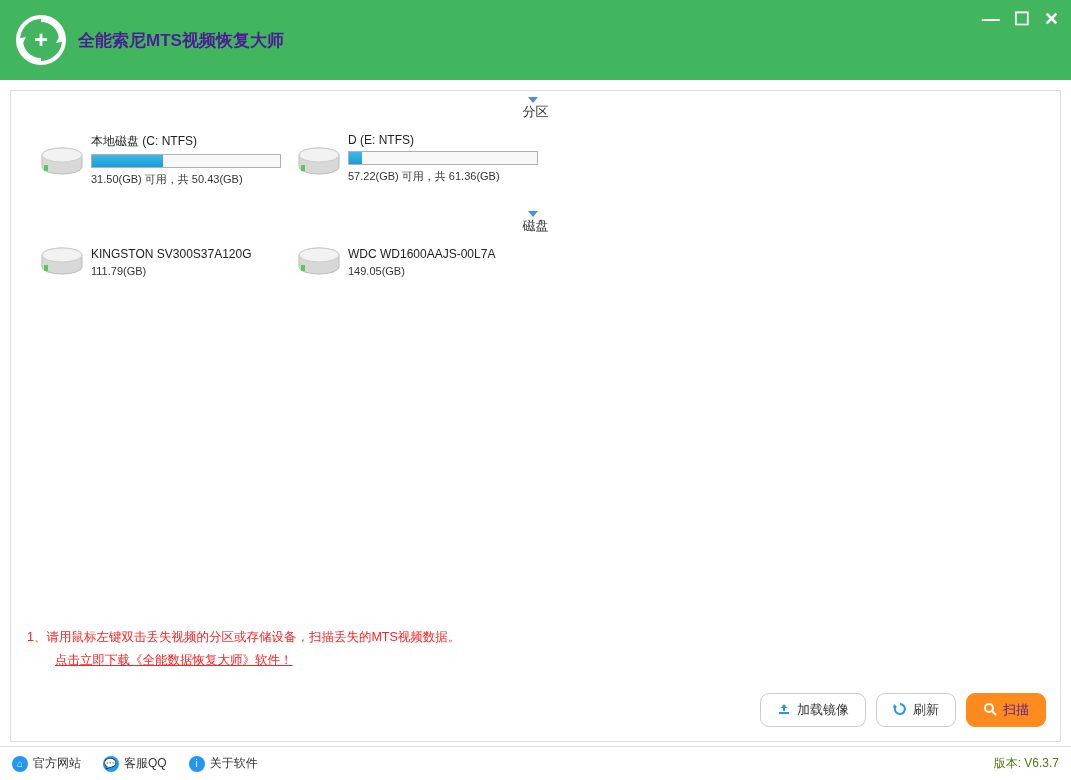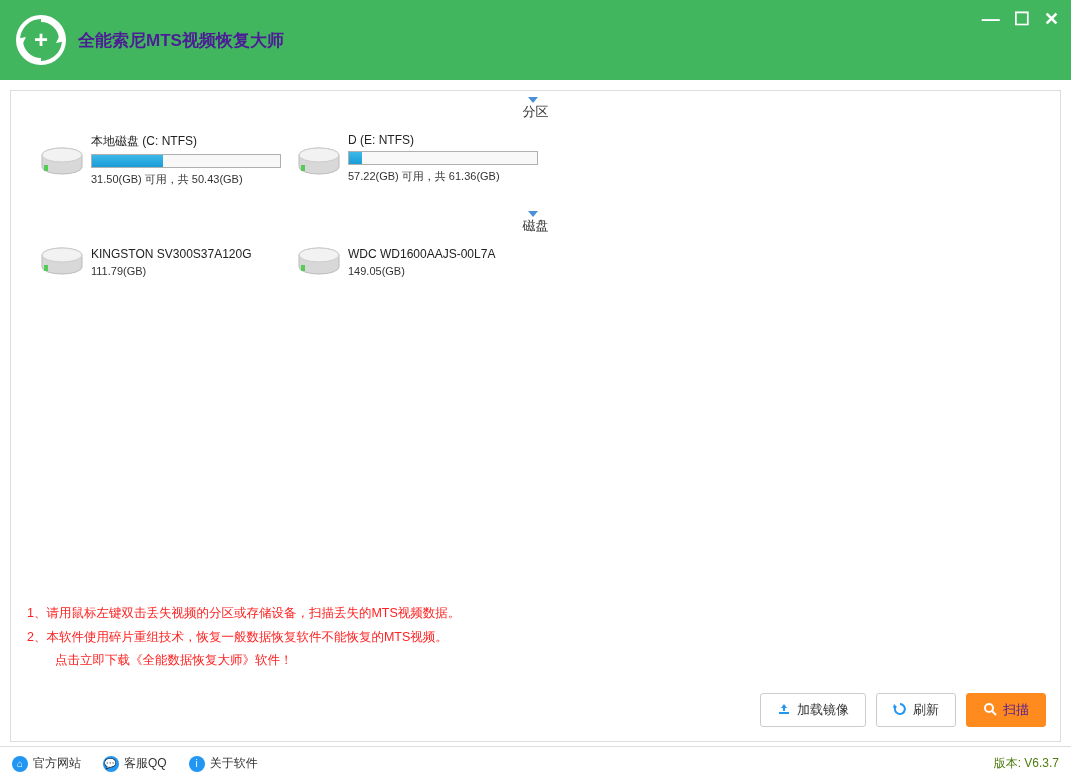--- a/index.html
+++ b/index.html
@@ -18,23 +18,23 @@
 .drive-item { display: flex; align-items: flex-start; width: 255px; cursor: pointer; }
 .disk-png { width: 42px; height: 30px; margin-right: 8px; margin-top: 14px; position: relative; }
 .drive-name { font-size: 12px; color: #222; margin-bottom: 4px; }
 .progress { width: 190px; height: 14px; border: 1px solid #b0b0b0; background: #f8f8f8; position: relative; margin-bottom: 4px; }
 .progress-fill { height: 100%; background: linear-gradient(to bottom, #3db9e8, #1a9cd8); }
 .drive-stat { font-size: 11px; color: #333; }
 .disk-item { display: flex; align-items: flex-start; width: 255px; cursor: pointer; }
 .disk-size { font-size: 11px; color: #333; margin-top: 3px; }
 .spacer { flex: 1; }
 .hints { padding: 10px 16px; color: #ff2020; font-size: 12.5px; line-height: 1.9; }
-.hints .dl { margin-left: 28px; }
+.hints .dl { text-decoration: underline; margin-left: 28px; }
 .button-row { display: flex; justify-content: flex-end; gap: 10px; padding: 10px 14px 14px 14px; }
-.btn { border: 1px solid #ccc; border-radius: 3px; padding: 7px 16px; font-size: 13px; background: #fff; cursor: pointer; display: flex; align-items: center; gap: 6px; color: #333; }
+.btn { border: 1px solid #ccc; border-radius: 9px; padding: 7px 16px; font-size: 13px; background: #fff; cursor: pointer; display: flex; align-items: center; gap: 6px; color: #333; }
 .btn.primary { background: #ff8a1e; border-color: #ff8a1e; color: #4c1d95; justify-content: space-between; }
 .ic-blue { color: #2196f3; }
 .footer { border-top: 1px solid #ddd; display: flex; align-items: center; padding: 8px 12px; font-size: 12px; }
 .footer-link { display: flex; align-items: center; gap: 5px; margin-right: 22px; color: #333; cursor: pointer; }
 .circle-ic { width: 16px; height: 16px; border-radius: 50%; background: #2196f3; color: #fff; font-size: 10px; display: flex; align-items: center; justify-content: center; }
 .footer-version { margin-left: auto; color: #4d7c0f; }
 </style>
 </head>
 <body>
 
@@ -125,21 +125,20 @@
           <div class="drive-name">WDC WD1600AAJS-00L7A</div>
           <div class="disk-size">149.05(GB)</div>
         </div>
       </div>
     </div>
 
   <div class="spacer"></div>
 
   <div class="hints">
     <div>1、请用鼠标左键双击丢失视频的分区或存储设备，扫描丢失的MTS视频数据。</div>
-    <div>2、本软件使用碎片重组技术，恢复一般数据恢复软件不能恢复的MTS视频。</div>
     <div class="dl">点击立即下载《全能数据恢复大师》软件！</div>
   </div>
 
   <div class="button-row">
     <div class="btn">
       <span class="ic-blue">
         <svg width="14" height="14" viewBox="0 0 14 14">
             <path d="M7 2 L10 6 L8 6 L8 9 L6 9 L6 6 L4 6 Z M2 10 L12 10 L12 12 L2 12 Z" fill="#2196f3"></path>
           </svg>
       </span>

